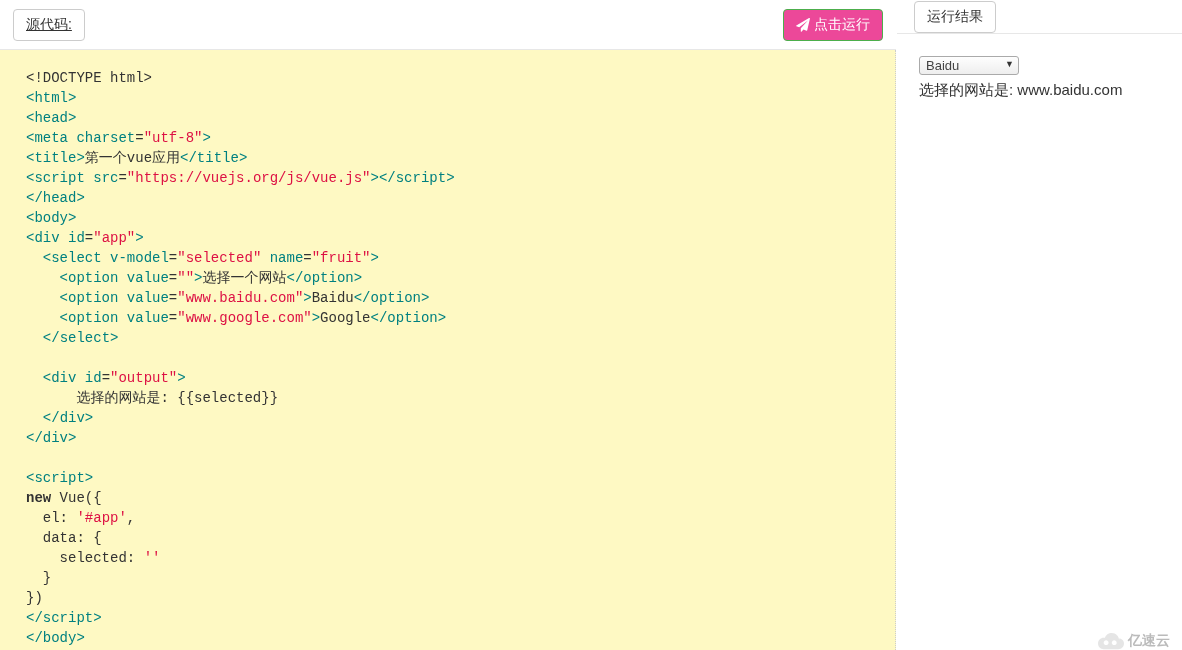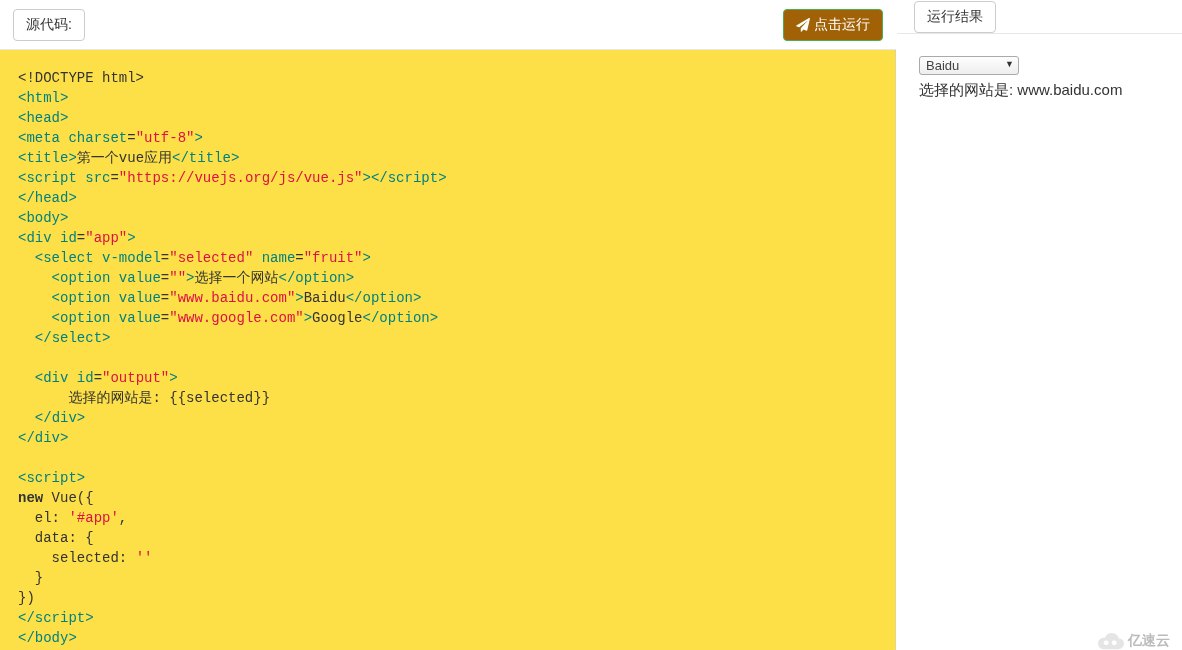--- a/index.html
+++ b/index.html
@@ -5,28 +5,28 @@
 * { box-sizing: border-box; margin: 0; padding: 0; }
 body { font-family: "Helvetica Neue", Helvetica, Arial, sans-serif; font-size: 14px; color: #333; background: #fff; width: 1182px; height: 650px; overflow: hidden; }
 
 .container { display: flex; height: 100%; }
 
 .left-panel { flex: 0 0 897px; border-right: 1px solid transparent; position: relative; }
 .right-panel { flex: 1; padding: 0; }
 
 .header-bar { height: 50px; border-bottom: 1px solid #e7e7e7; display: flex; align-items: center; padding: 0 13px; justify-content: space-between; }
 
-.header-left { display: flex; align-items: center; }
+.header-left { display: flex; align-items: center; text-decoration: underline; }
 .header-right { display: flex; align-items: center; }
 
 .btn-default { background: #fff; border: 1px solid #ccc; border-radius: 4px; padding: 6px 12px; font-size: 14px; color: #333; cursor: pointer; }
 
-.btn-success { background: #a16207; border: 1px solid #4cae4c; border-radius: 4px; padding: 6px 12px; font-size: 14px; color: #fff; cursor: pointer; display: inline-flex; align-items: center; gap: 4px; }
+.btn-success { background: #ec4899; border: 1px solid #4cae4c; border-radius: 4px; padding: 6px 12px; font-size: 14px; color: #fff; cursor: pointer; display: inline-flex; align-items: center; gap: 4px; }
 
-.code-area { padding: 18px 18px; font-family: Menlo, Monaco, Consolas, "Courier New", monospace; font-size: 14px; line-height: 20px; white-space: pre; background: #fde047; color: #333; overflow: auto; height: calc(100% - 50px); border-right: 1px dotted #ccc; }
+.code-area { padding: 18px 26px; font-family: Menlo, Monaco, Consolas, "Courier New", monospace; font-size: 14px; line-height: 20px; white-space: pre; background: #fef9c3; color: #333; overflow: auto; height: calc(100% - 50px); border-right: 1px dotted #ccc; }
 
 .right-header { height: 34px; border-bottom: 1px solid #e7e7e7; display: flex; align-items: center; padding: 0 17px; }
 
 .result-area { padding: 22px 22px; font-size: 15px; }
 
 .styled-select { display: inline-block; border: 1px solid #aaa; border-radius: 3px; background: linear-gradient(#fefefe,#eeeeee); padding: 1px 18px 1px 6px; font-size: 13px; position: relative; min-width: 100px; color: #444; }
 .styled-select::after { content: "▼"; position: absolute; right: 4px; top: 2px; font-size: 9px; color: #333; }
 
 .result-text { margin-top: 6px; font-size: 15px; color: #333; }
 

